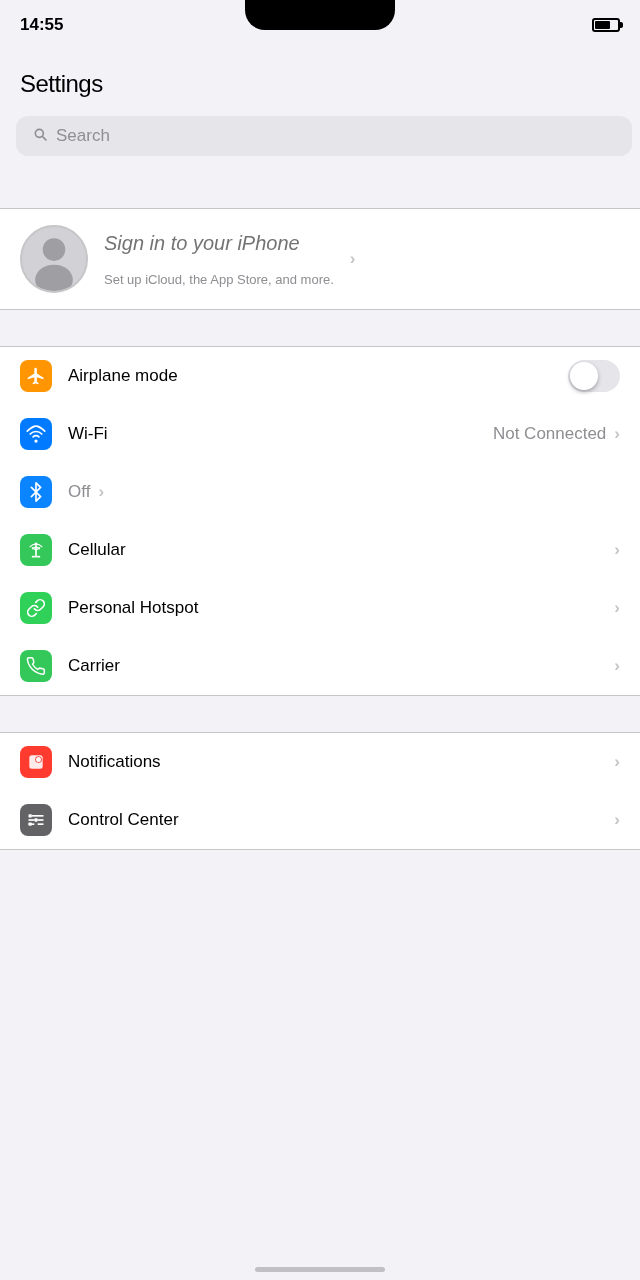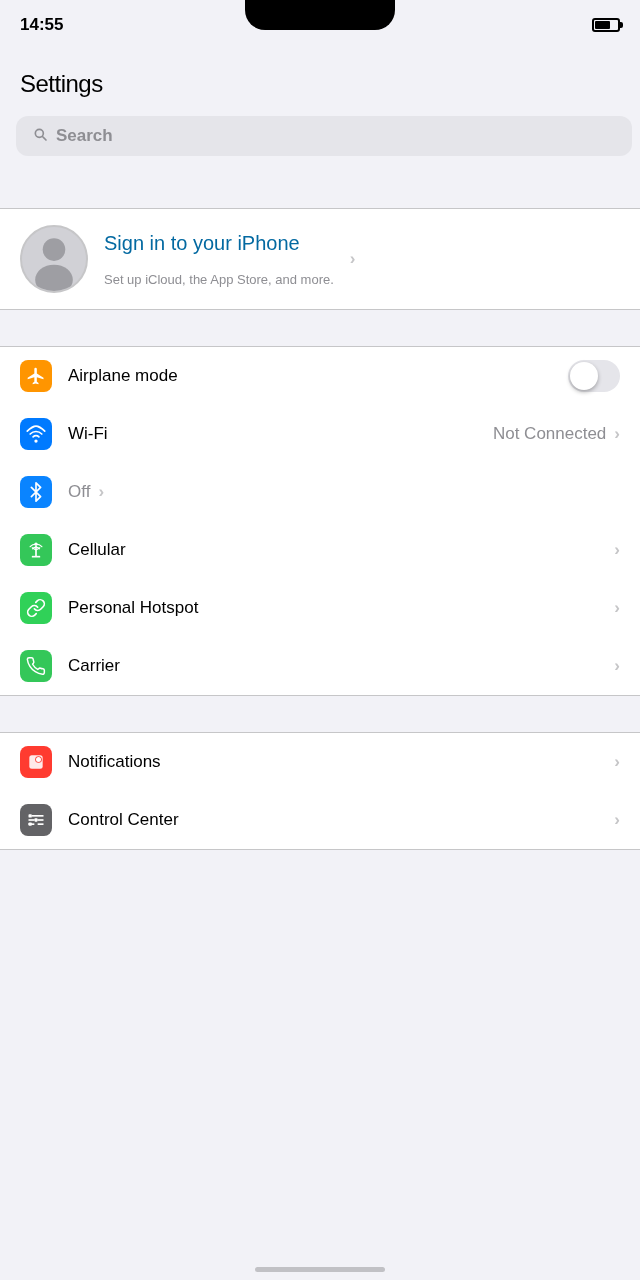--- a/index.html
+++ b/index.html
@@ -81,21 +81,20 @@
       font-size: 24px;
       font-weight: 400;
       color: #000;
       letter-spacing: -0.5px;
     }
 
     
     .search-container {
       padding: 8px 8px 16px 16px;
       background: #f2f2f7;
-      font-weight: bold;
     }
     .search-bar {
       background: #e5e5ea;
       border-radius: 12px;
       padding: 10px 16px;
       display: flex;
       align-items: center;
       gap: 8px;
     }
     .search-icon-container {
@@ -139,23 +138,24 @@
       justify-content: center;
       flex-shrink: 0;
       overflow: hidden;
     }
     .avatar-silhouette {
       width: 100%;
       height: 100%;
     }
     .signin-text .signin-title {
       font-size: 20px;
-      color: #0369a1;
+      color: #737373;
       font-weight: 400;
       margin-bottom: 17px;
+      font-style: italic;
     }
     .signin-text .signin-subtitle {
       font-size: 13px;
       color: #8e8e93;
     }
 
     
     .settings-group {
       background: #1d4ed8;
       border-top: 0.5px solid #c6c6c8;

